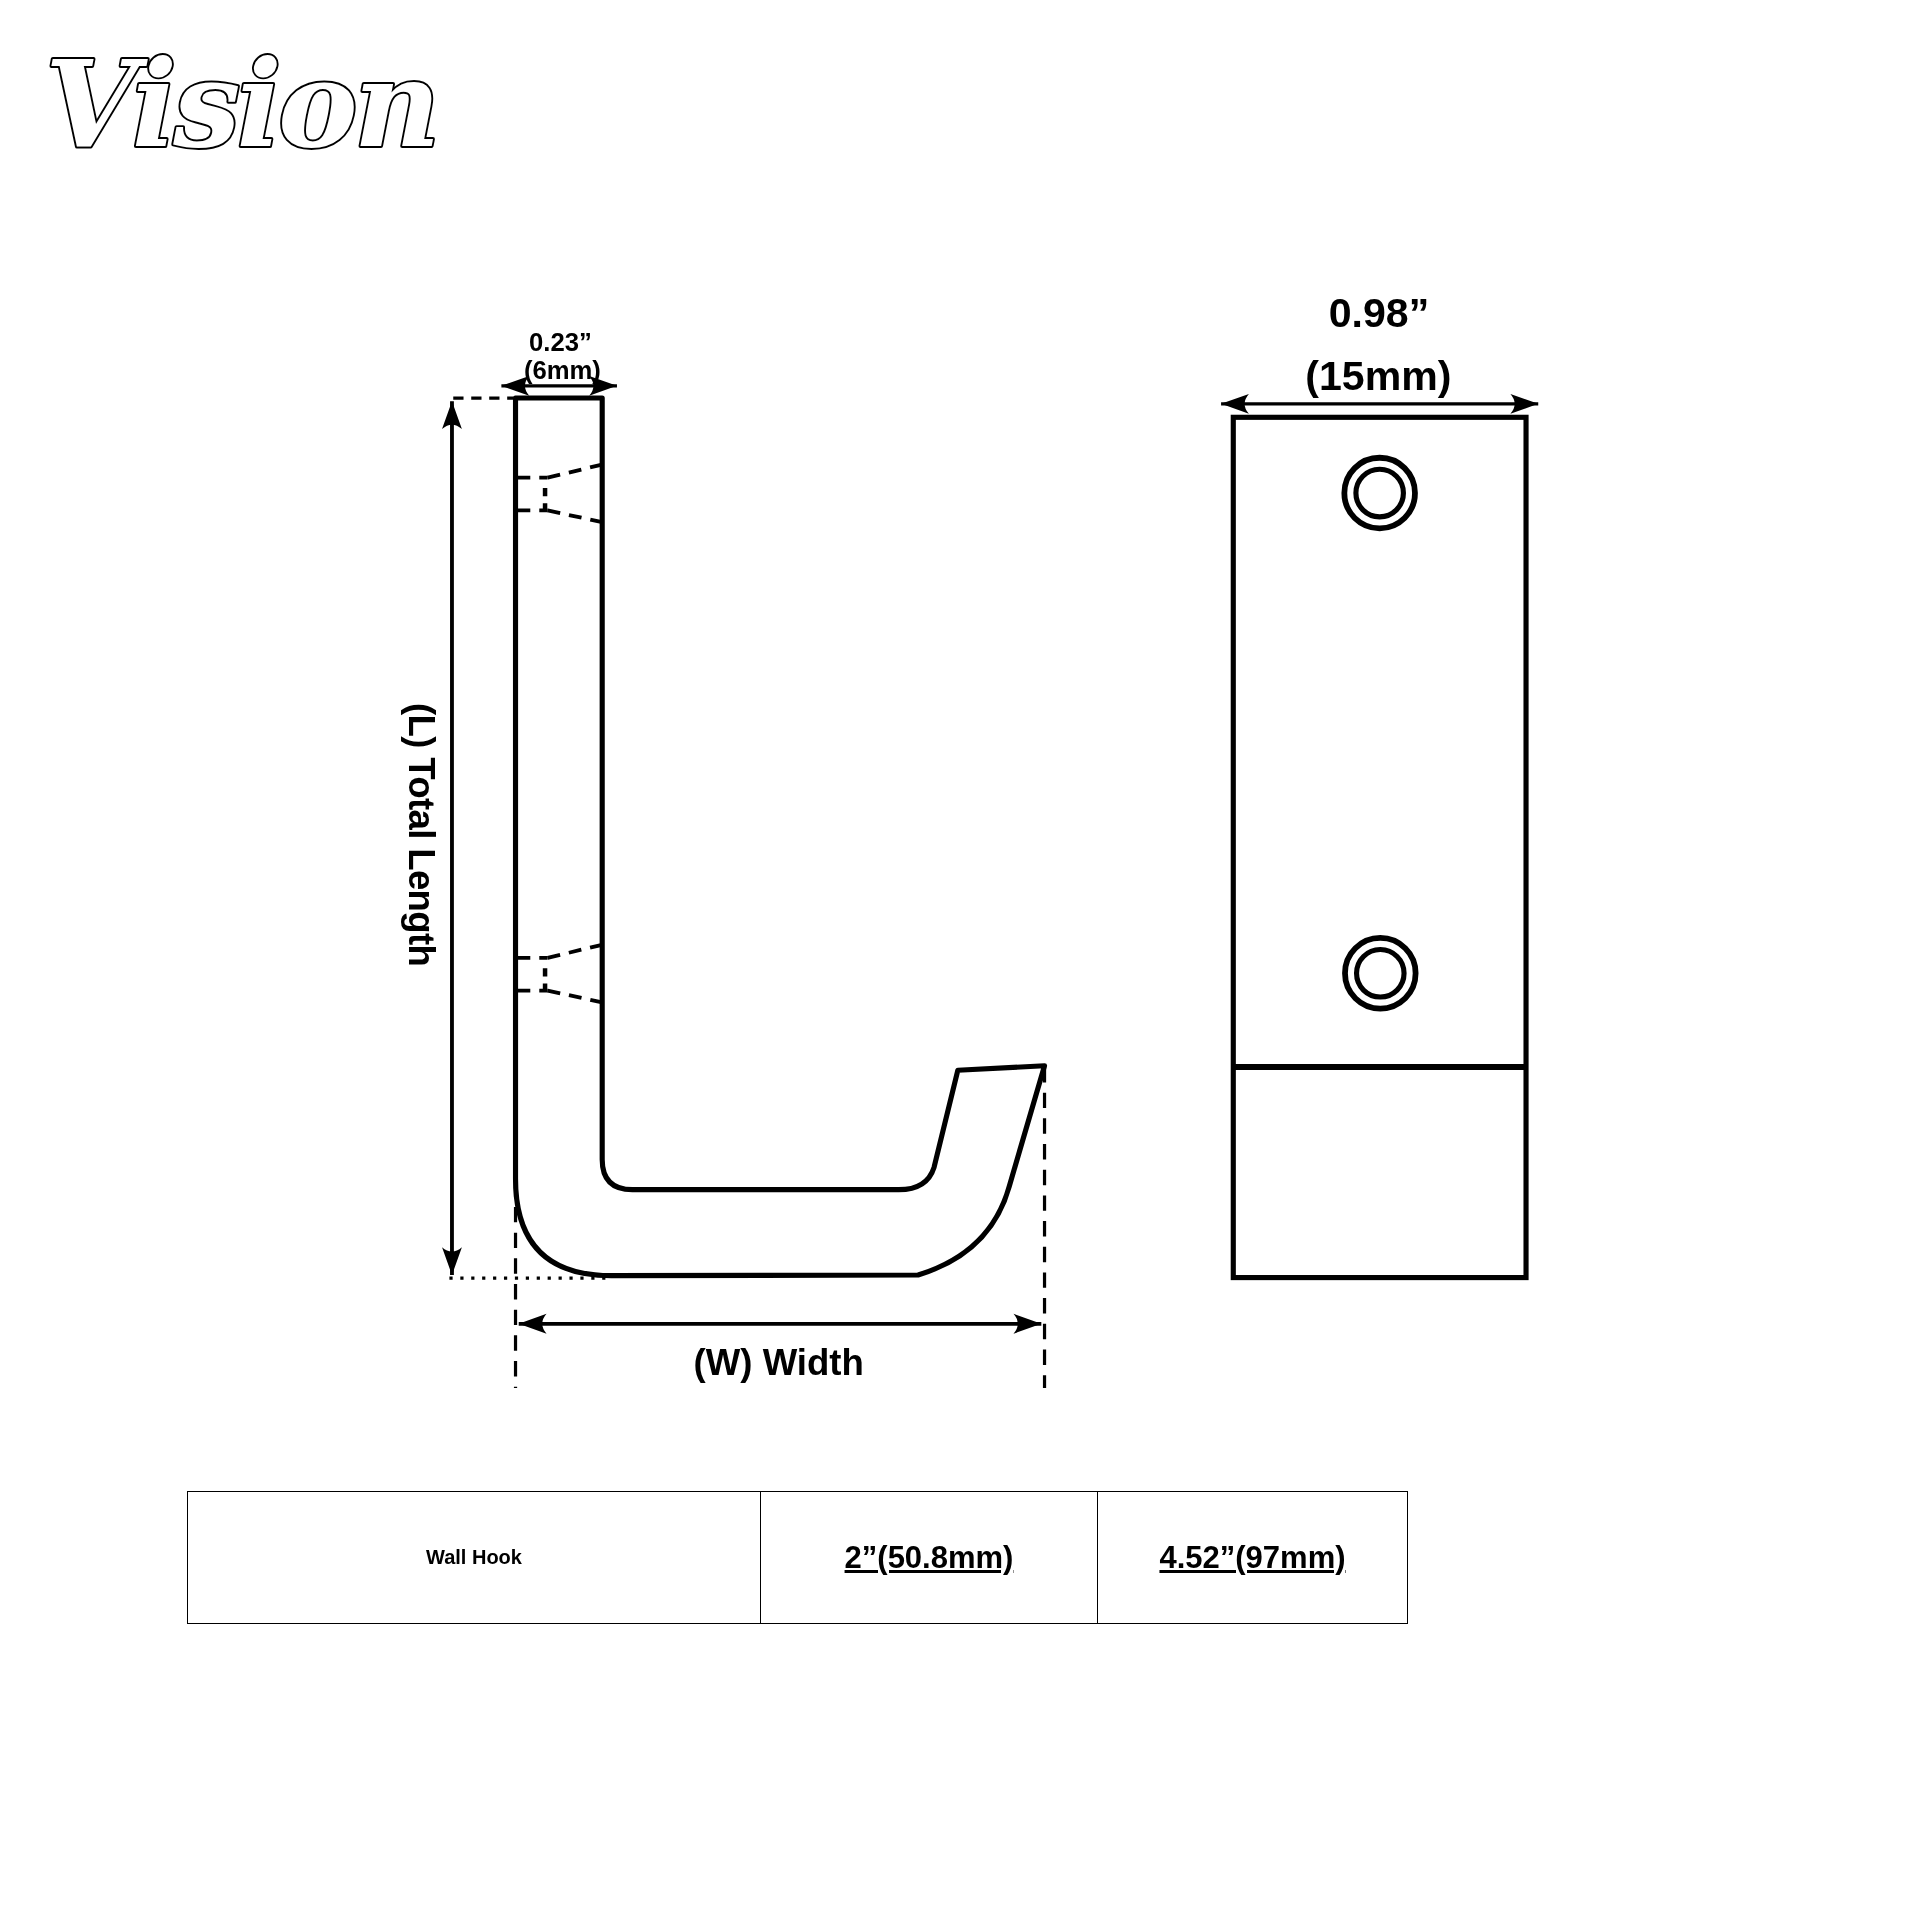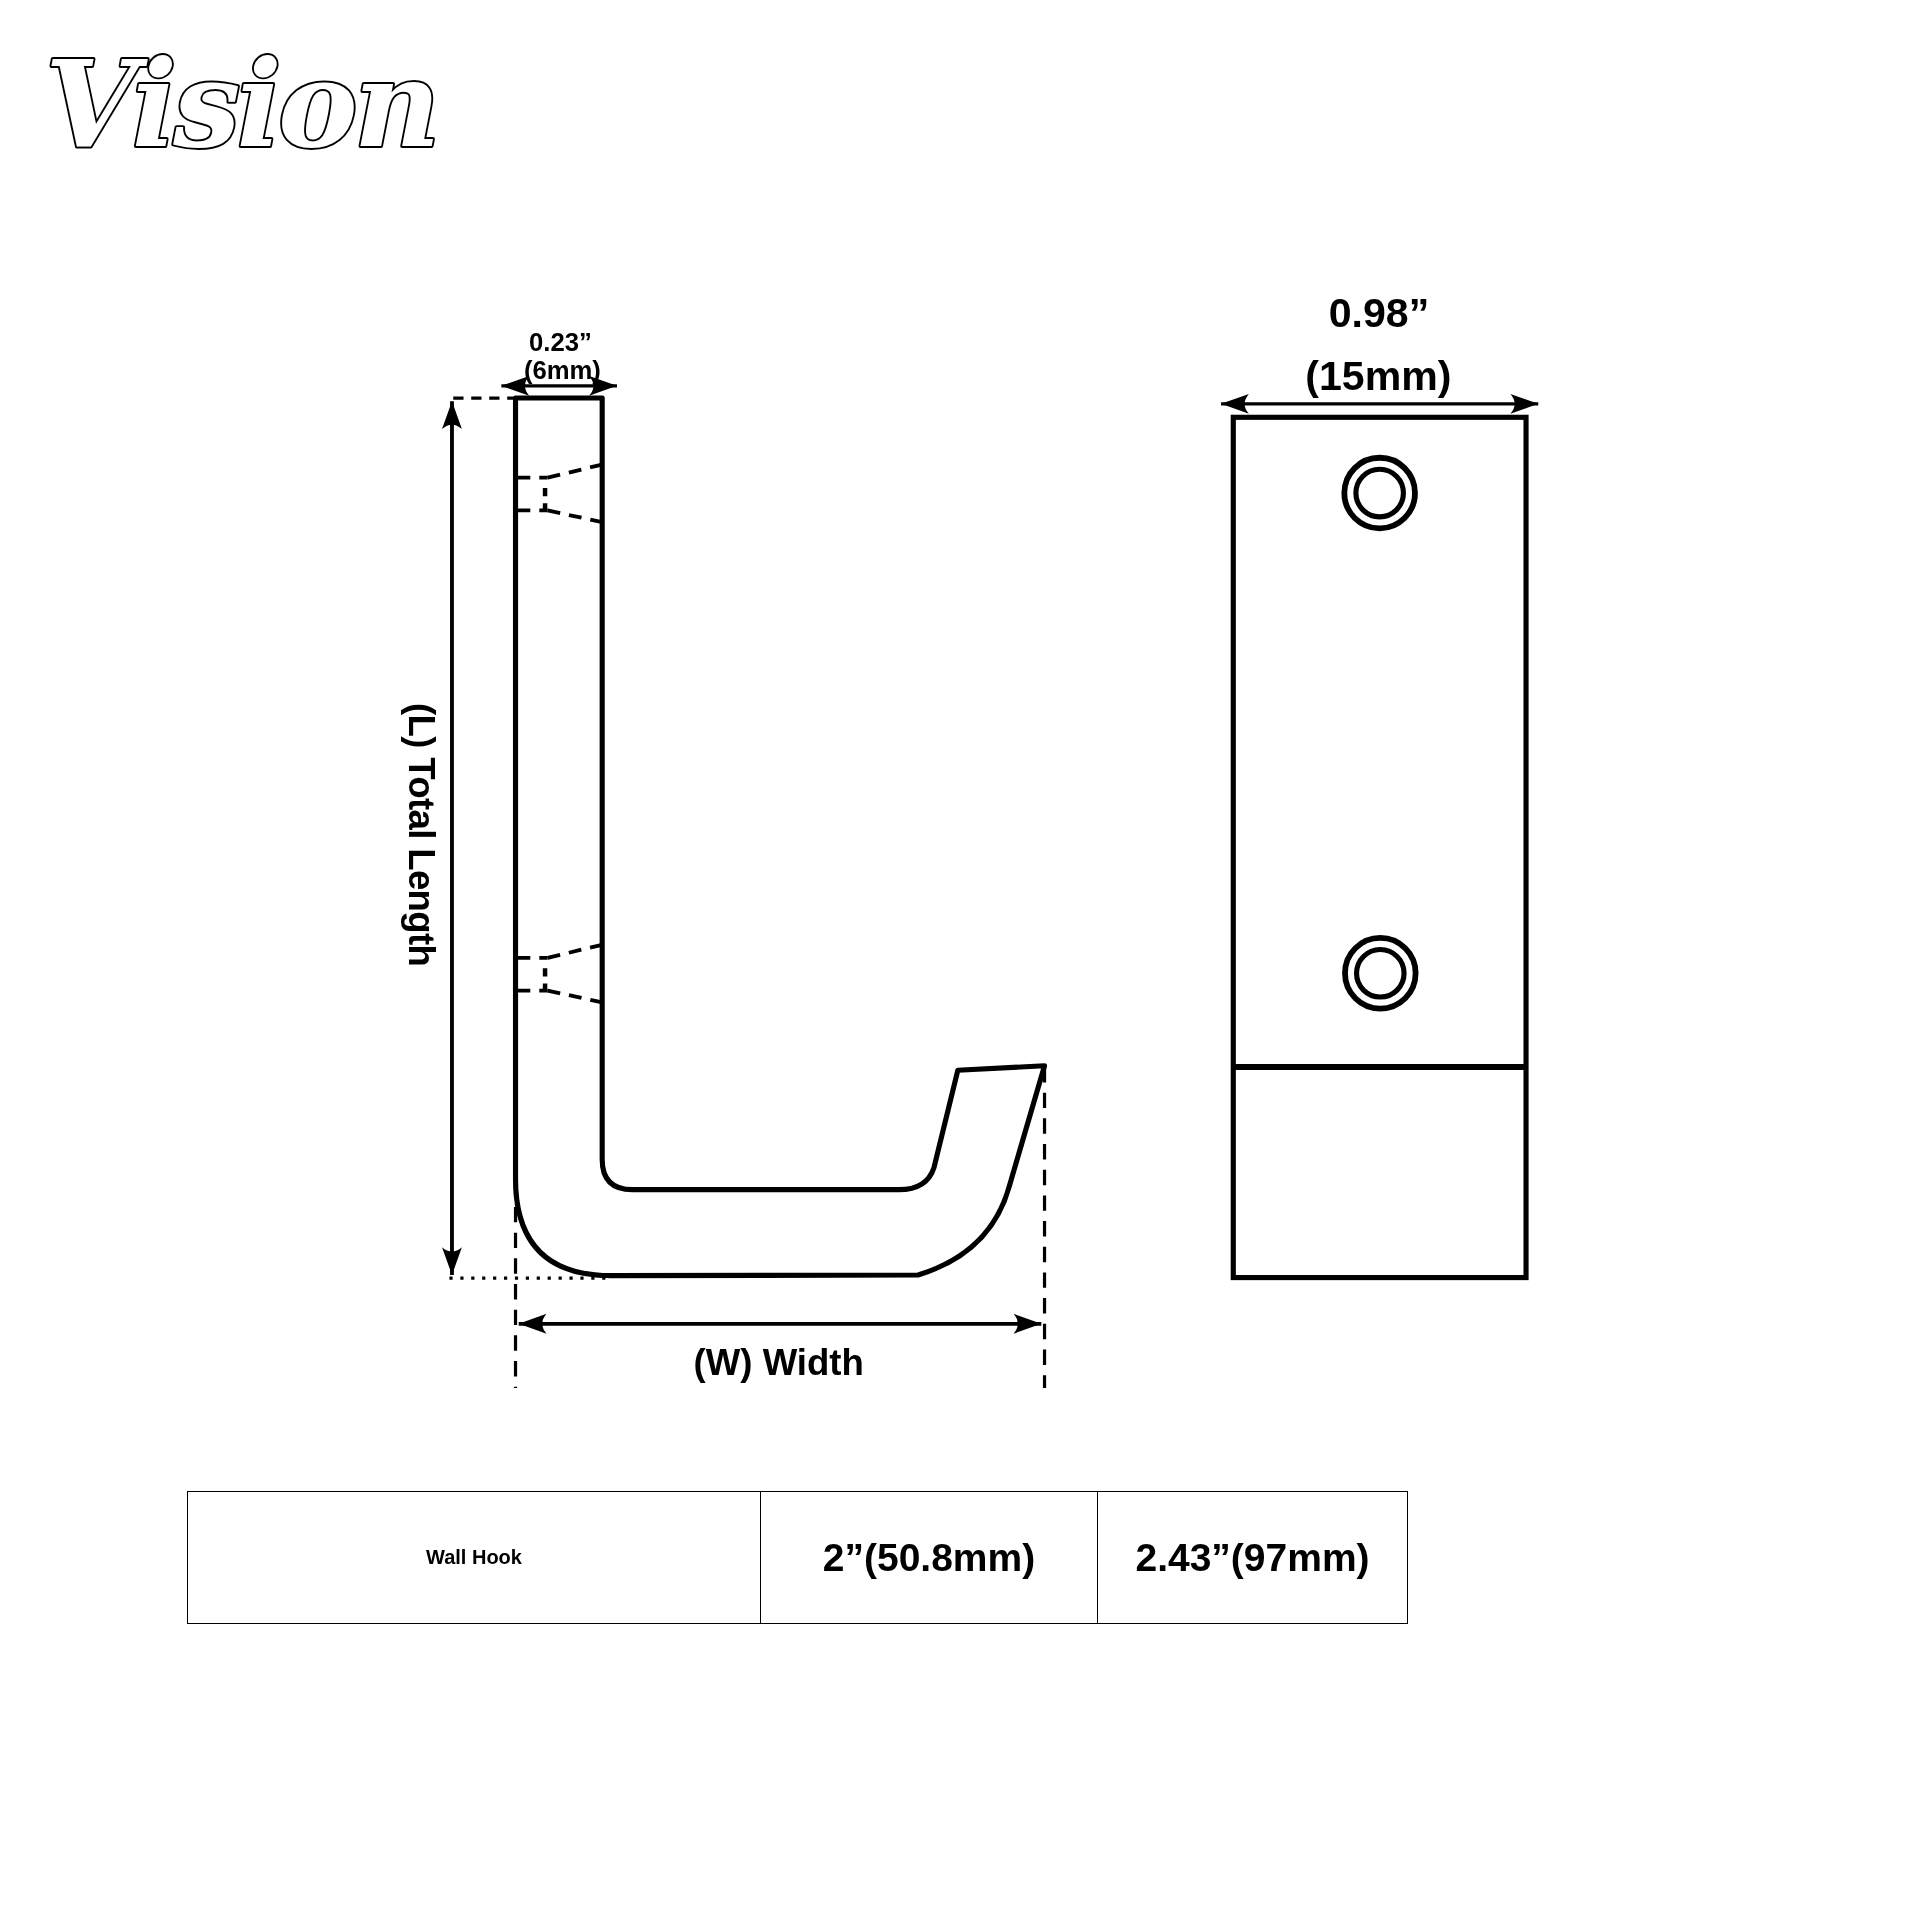--- a/index.html
+++ b/index.html
@@ -11,21 +11,21 @@
              fill:#ffffff;stroke:#000000;stroke-width:6px;paint-order:stroke;
              stroke-linejoin:round;letter-spacing:-6px;}
   .spec-table-wrap{position:absolute;left:187px;top:1491px;width:1221px;height:133px;}
   table.spec{border-collapse:collapse;table-layout:fixed;width:100%;height:100%;
              border:1.9px solid #000;}
   table.spec td,table.spec th{border:1.3px solid #000;text-align:center;vertical-align:middle;
              font-weight:bold;color:#000;padding:0;}
   th.model-h{font-size:36px;}
   th.dim-h{font-size:31px;}
   td.model-c{font-size:20px;}
-  td.val-c{font-size:39px;}
+  td.val-c{font-size:31px;text-decoration:underline;}
 </style>
 </head>
 <body>
 
 <div class="canvas">
 
   <svg class="drawing-svg" viewBox="0 0 3000 3000">
     <defs>
       <marker id="ah" viewBox="0 0 24 16" refX="23" refY="8" markerWidth="50" markerHeight="33" markerUnits="userSpaceOnUse" orient="auto-start-reverse">
         <path d="M23 8 L2 15.5 Q8.5 8 2 0.5 Z" fill="#000"></path>
@@ -98,20 +98,20 @@
     <table class="spec">
       <colgroup>
         <col style="width:573px">
           <col style="width:337px">
           <col style="width:310px">
       </colgroup>
       <tbody>
       <tr style="height:69px">
         <td class="model-c">Wall Hook</td>
         <td class="val-c">2”(50.8mm)</td>
-        <td class="val-c">2.43”(97mm)</td>
+        <td class="val-c">4.52”(97mm)</td>
       </tr>
     </tbody>
       </table>
   </div>
 
 </div>
 
 
 </body></html>

